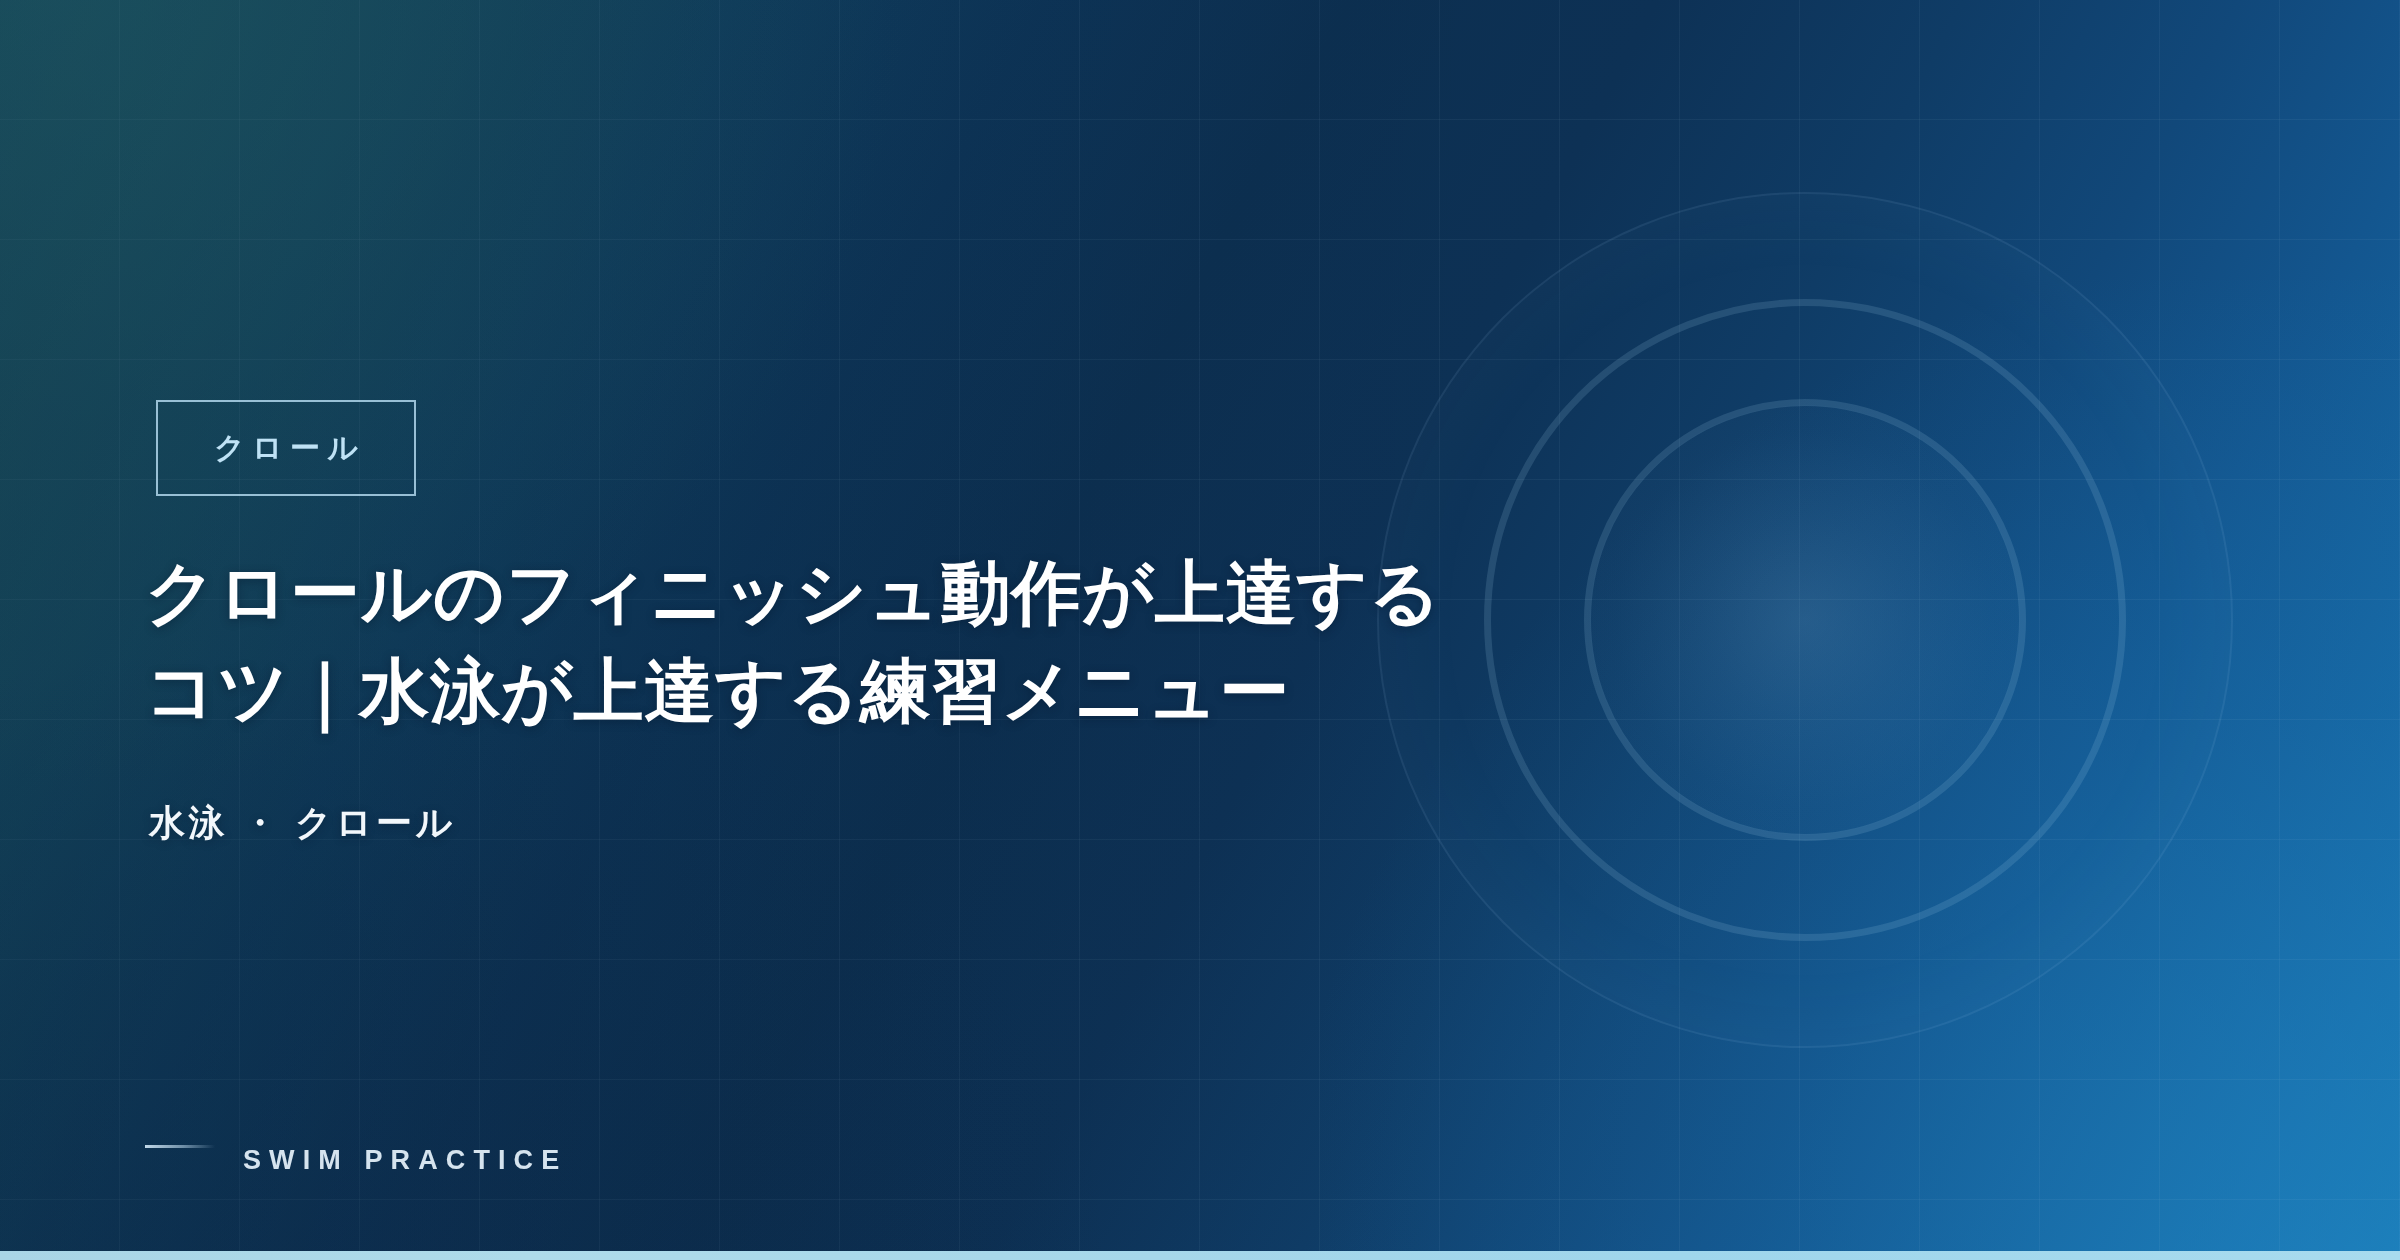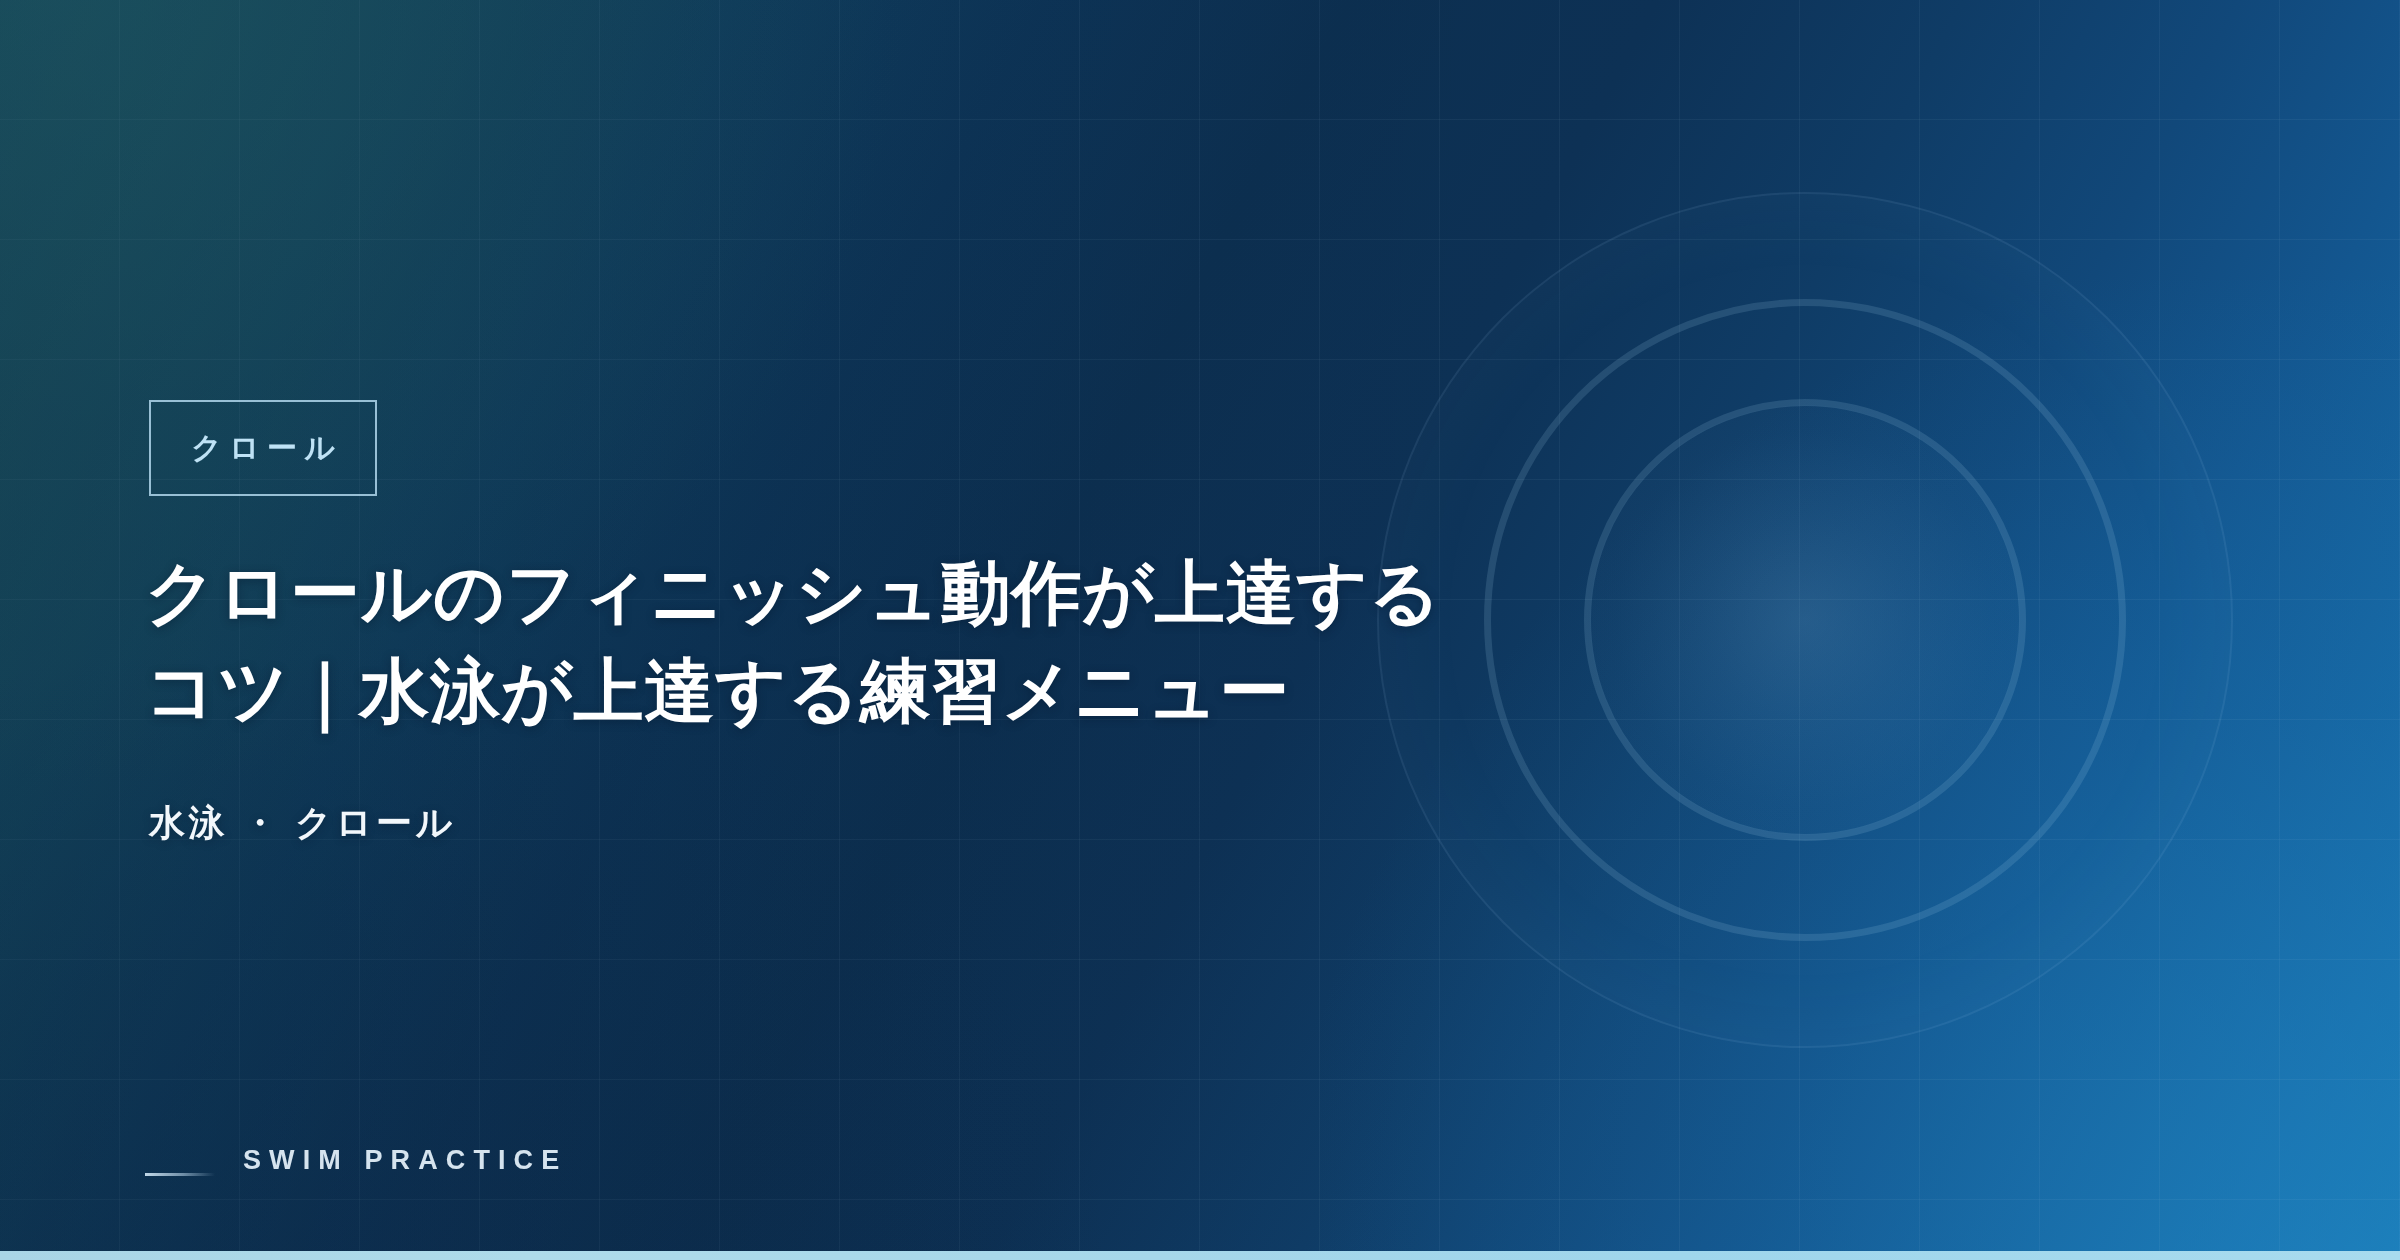--- a/index.html
+++ b/index.html
@@ -146,23 +146,23 @@
     position: absolute;
     left: 145px;
     top: 0;
     width: 1500px;
     height: 100%;
   }
 
   
   .badge {
     position: absolute;
-    left: 4px;
+    left: 11px;
     top: 400px;
-    width: 228px;
+    width: 260px;
     height: 96px;
     border: 2px solid rgba(186,224,245,0.80);
     display: flex;
     align-items: center;
     justify-content: center;
     box-sizing: border-box;
   }
   .badge-label {
     color: #bfe2f5;
     font-size: 30px;
@@ -202,21 +202,21 @@
     letter-spacing: 0.10em;
     text-shadow: 0 2px 8px rgba(4,22,42,0.38);
   }
 
   
   .brand {
     position: absolute;
     left: 0;
     top: 1145px;
     display: flex;
-    align-items: flex-end;
+    align-items: flex-start;
     gap: 28px;
   }
   .brand-rule {
     width: 70px;
     height: 3px;
     background: linear-gradient(to right,
                 rgba(208,230,245,0.92) 0%,
                 rgba(190,218,238,0.55) 55%,
                 rgba(170,205,230,0.0) 100%);
     flex: none;

